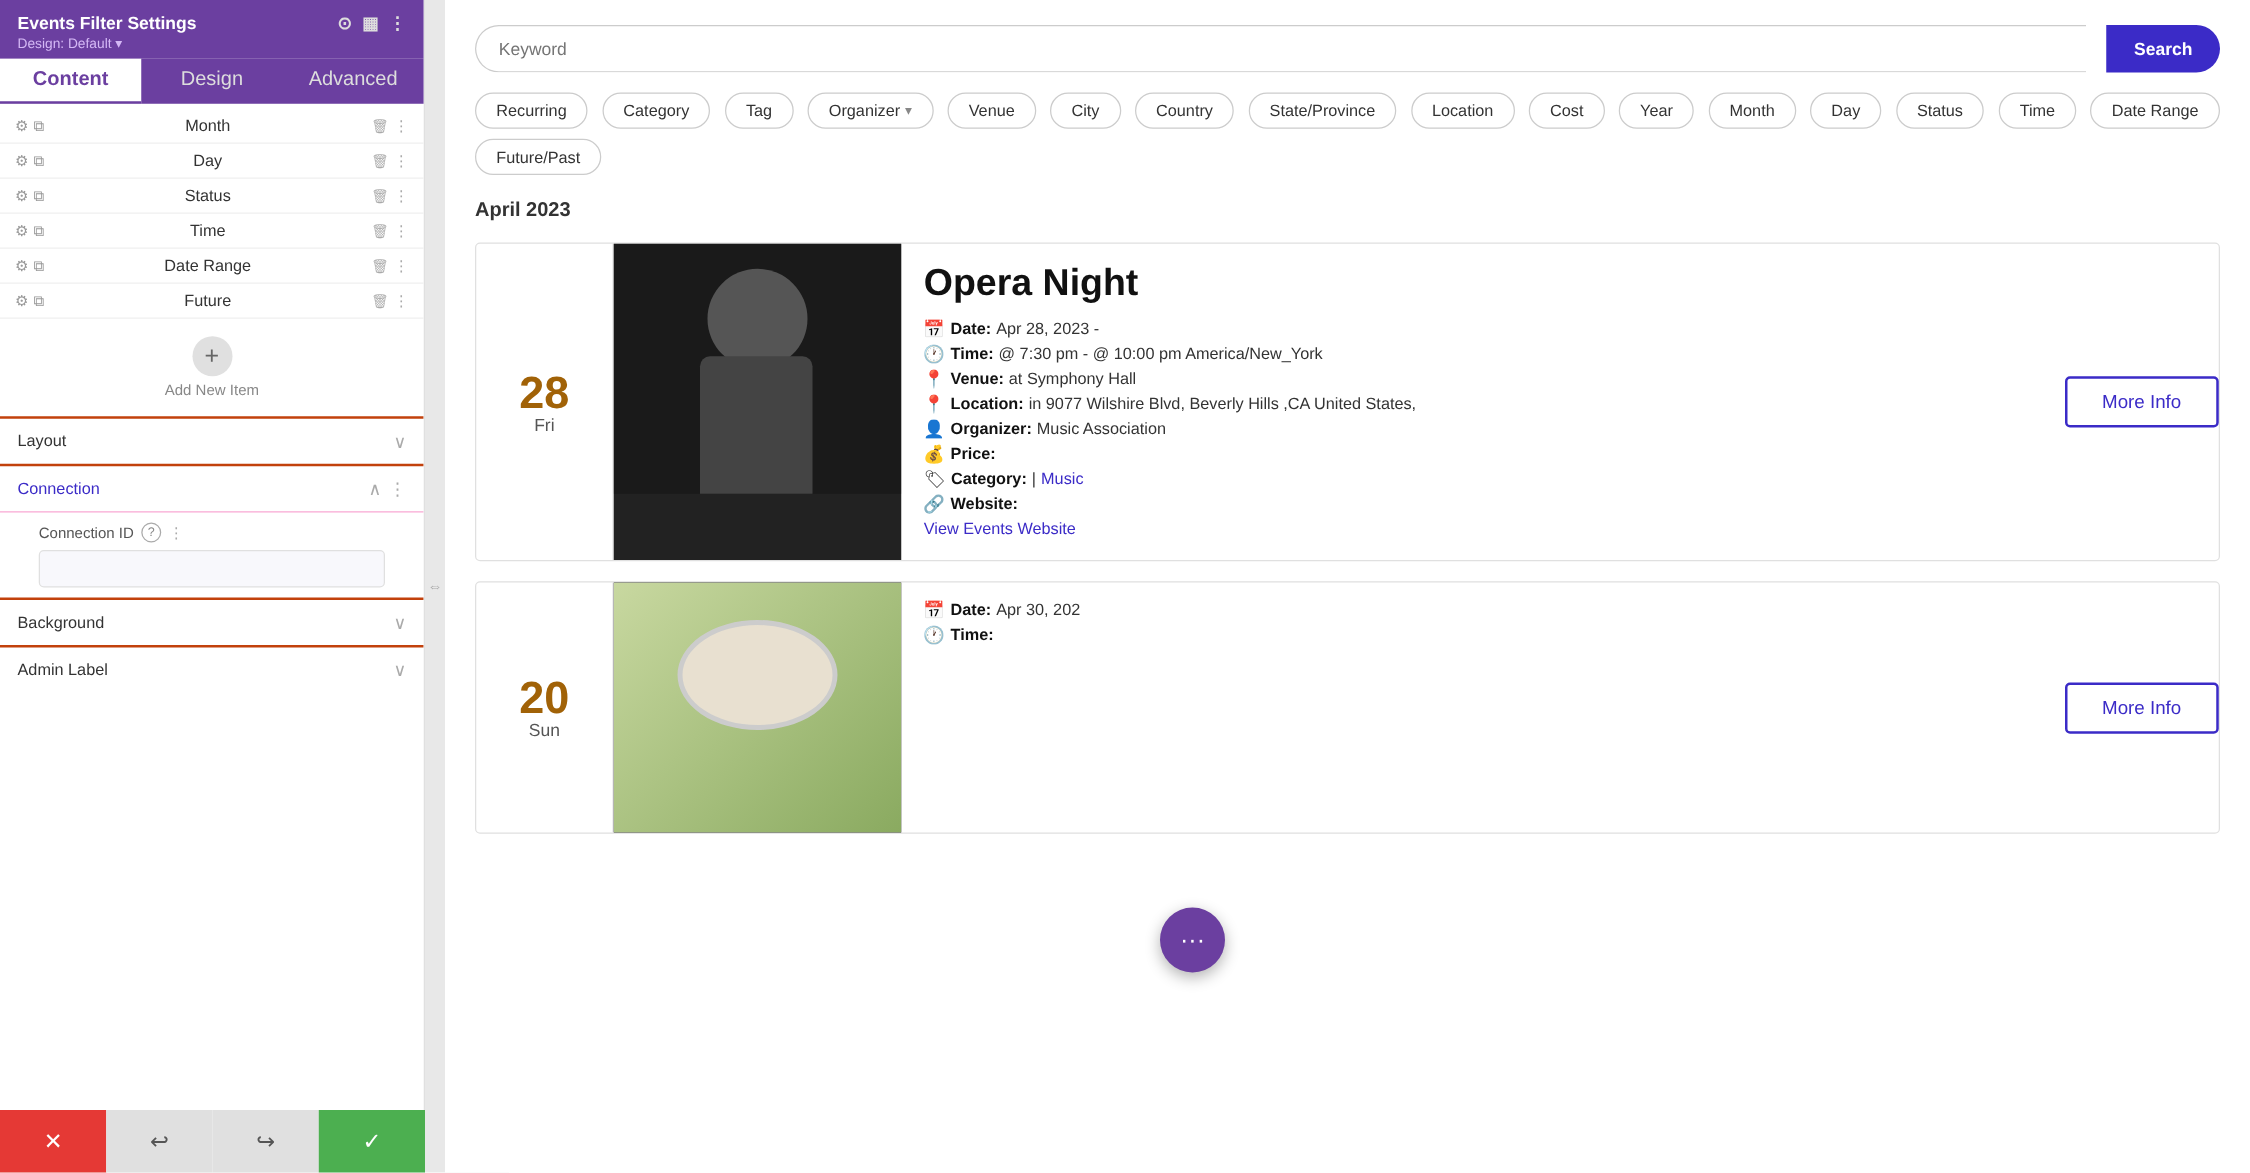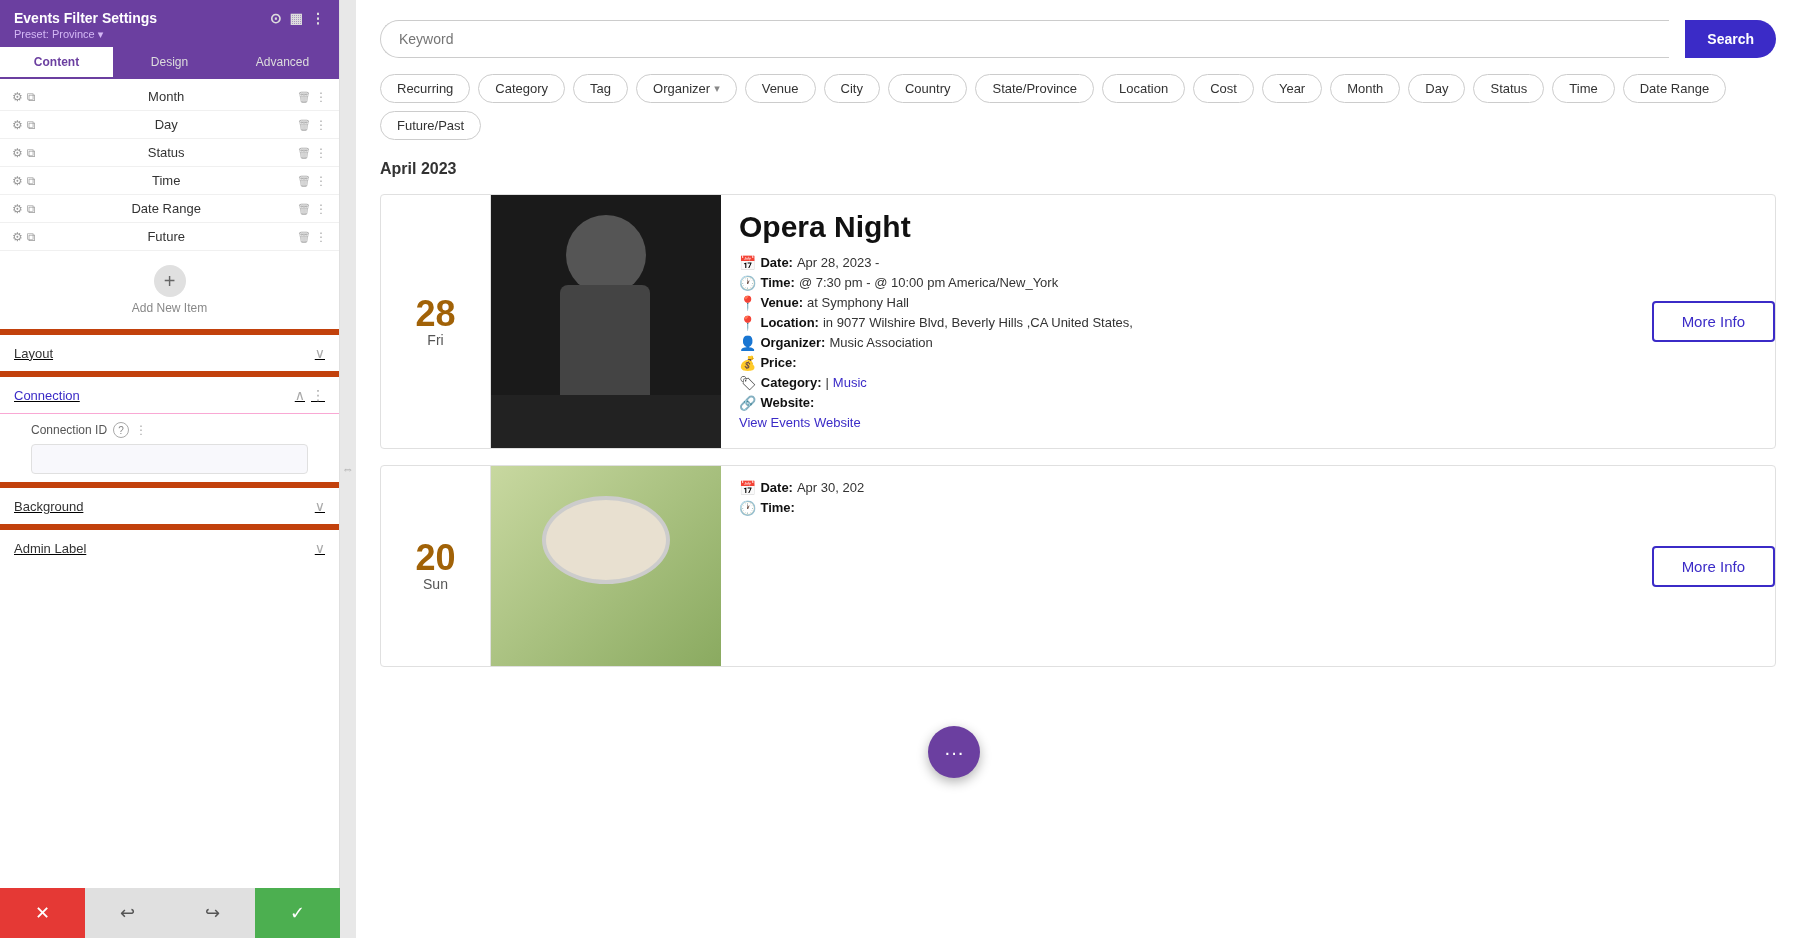--- a/index.html
+++ b/index.html
@@ -44,21 +44,21 @@
       margin-top: 2px;
     }
     .panel-tabs {
       display: flex;
       background: #6b3fa0;
     }
     .panel-tab {
       flex: 1;
       text-align: center;
       padding: 8px 0;
-      font-size: 12px;
+      font-size: 16px;
       color: #ddd;
       cursor: pointer;
       border-bottom: 2px solid transparent;
     }
     .panel-tab.active {
       background: #fff;
       color: #6b3fa0;
       font-weight: 600;
       border-bottom: 2px solid #6b3fa0;
     }
@@ -117,26 +117,25 @@
       display: flex;
       align-items: center;
       justify-content: center;
       font-size: 20px;
       color: #666;
       line-height: 1;
     }
 
     .section-header {
       display: flex;
-      align-items: center;
+      align-items: flex-start;
       justify-content: space-between;
       padding: 10px 14px;
       cursor: pointer;
-      border-top: 6px solid #c2410c;
-      text-decoration: underline;
+      border-top: 2px solid #c2410c;
     }
     .section-header .section-title {
       font-size: 13px;
       color: #333;
       font-weight: 500;
     }
     .section-header .section-icons {
       display: flex;
       align-items: center;
       gap: 6px;
@@ -246,20 +245,21 @@
       font-weight: 600;
       cursor: pointer;
     }
 
     
     .filter-pills {
       display: flex;
       flex-wrap: wrap;
       gap: 8px;
       margin-bottom: 20px;
+      justify-content: space-between;
     }
     .pill {
       border: 1px solid #ccc;
       border-radius: 20px;
       padding: 6px 16px;
       font-size: 13px;
       color: #333;
       cursor: pointer;
       background: #fff;
       display: flex;
@@ -433,21 +433,21 @@
 <div class="left-panel">
   <div class="panel-header">
     <div class="panel-title">
       <span>Events Filter Settings</span>
       <div class="panel-title-icons">
         <span>⊙</span>
         <span>▦</span>
         <span>⋮</span>
       </div>
     </div>
-    <div class="panel-preset">Preset: Province ▾</div>
+    <div class="panel-preset">Design: Default ▾</div>
   </div>
 
   <div class="panel-tabs">
     <div class="panel-tab active">Content</div>
     <div class="panel-tab">Design</div>
     <div class="panel-tab">Advanced</div>
   </div>
 
   <div class="panel-content">
 

